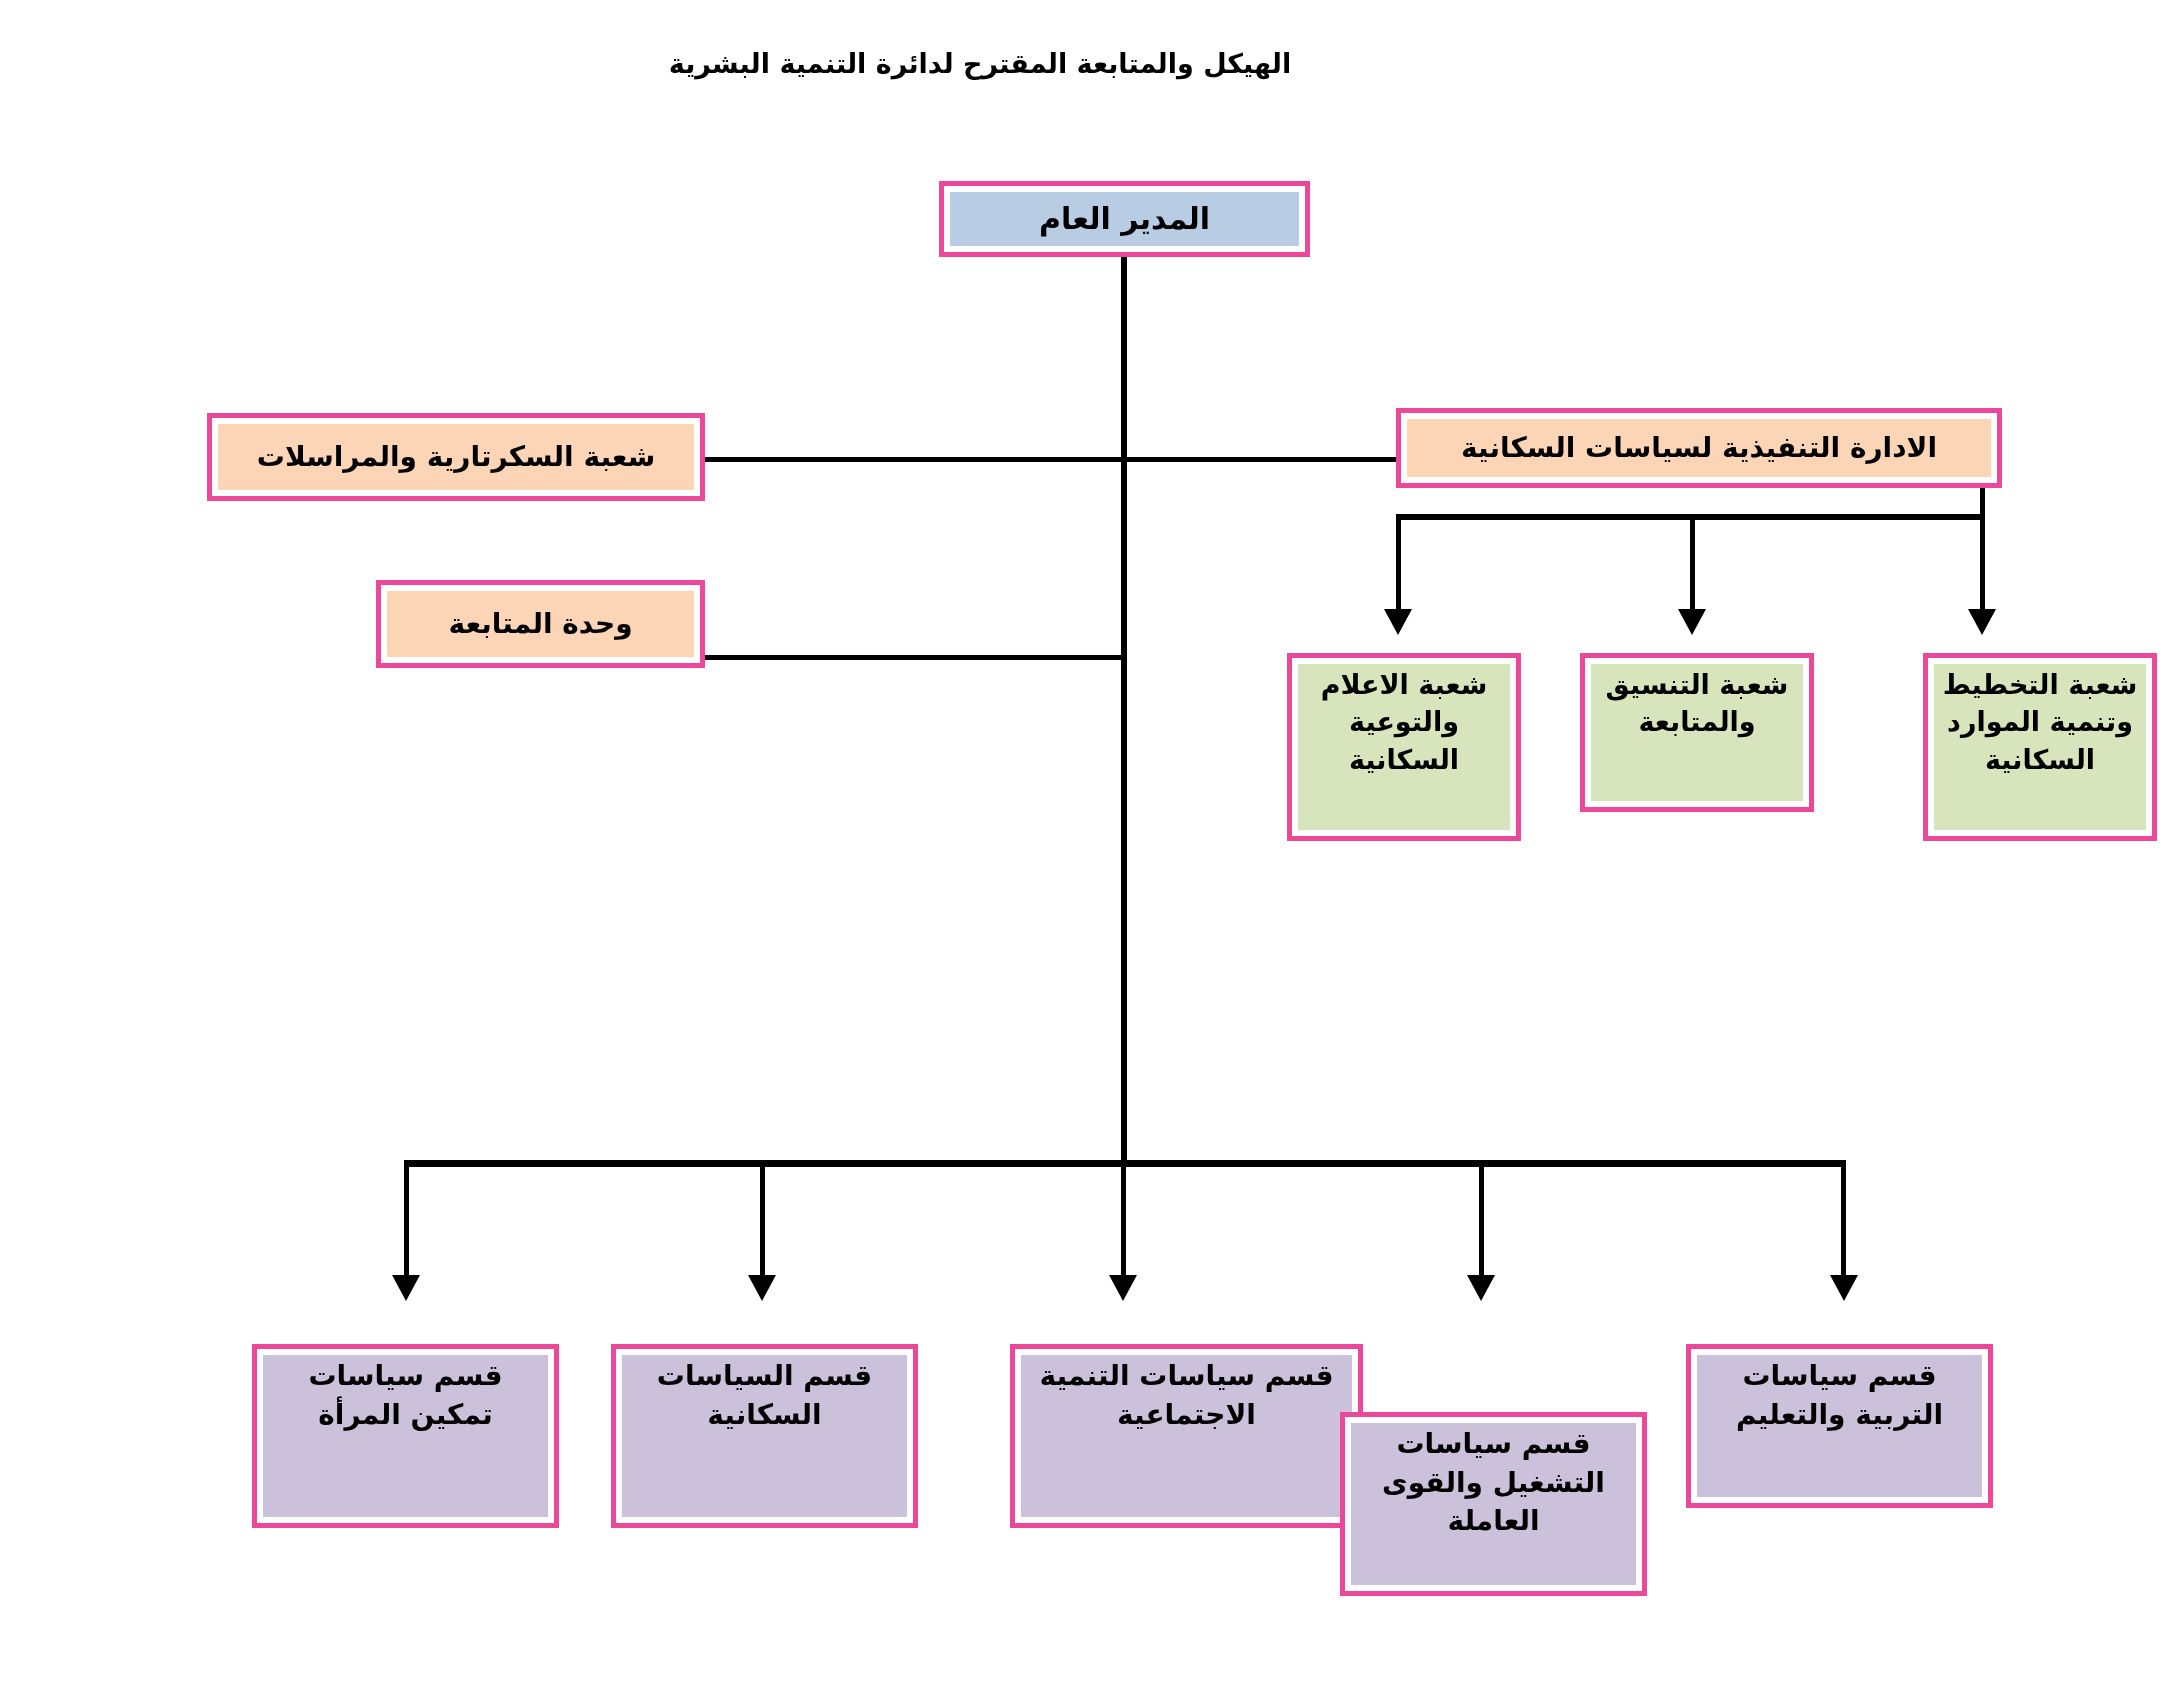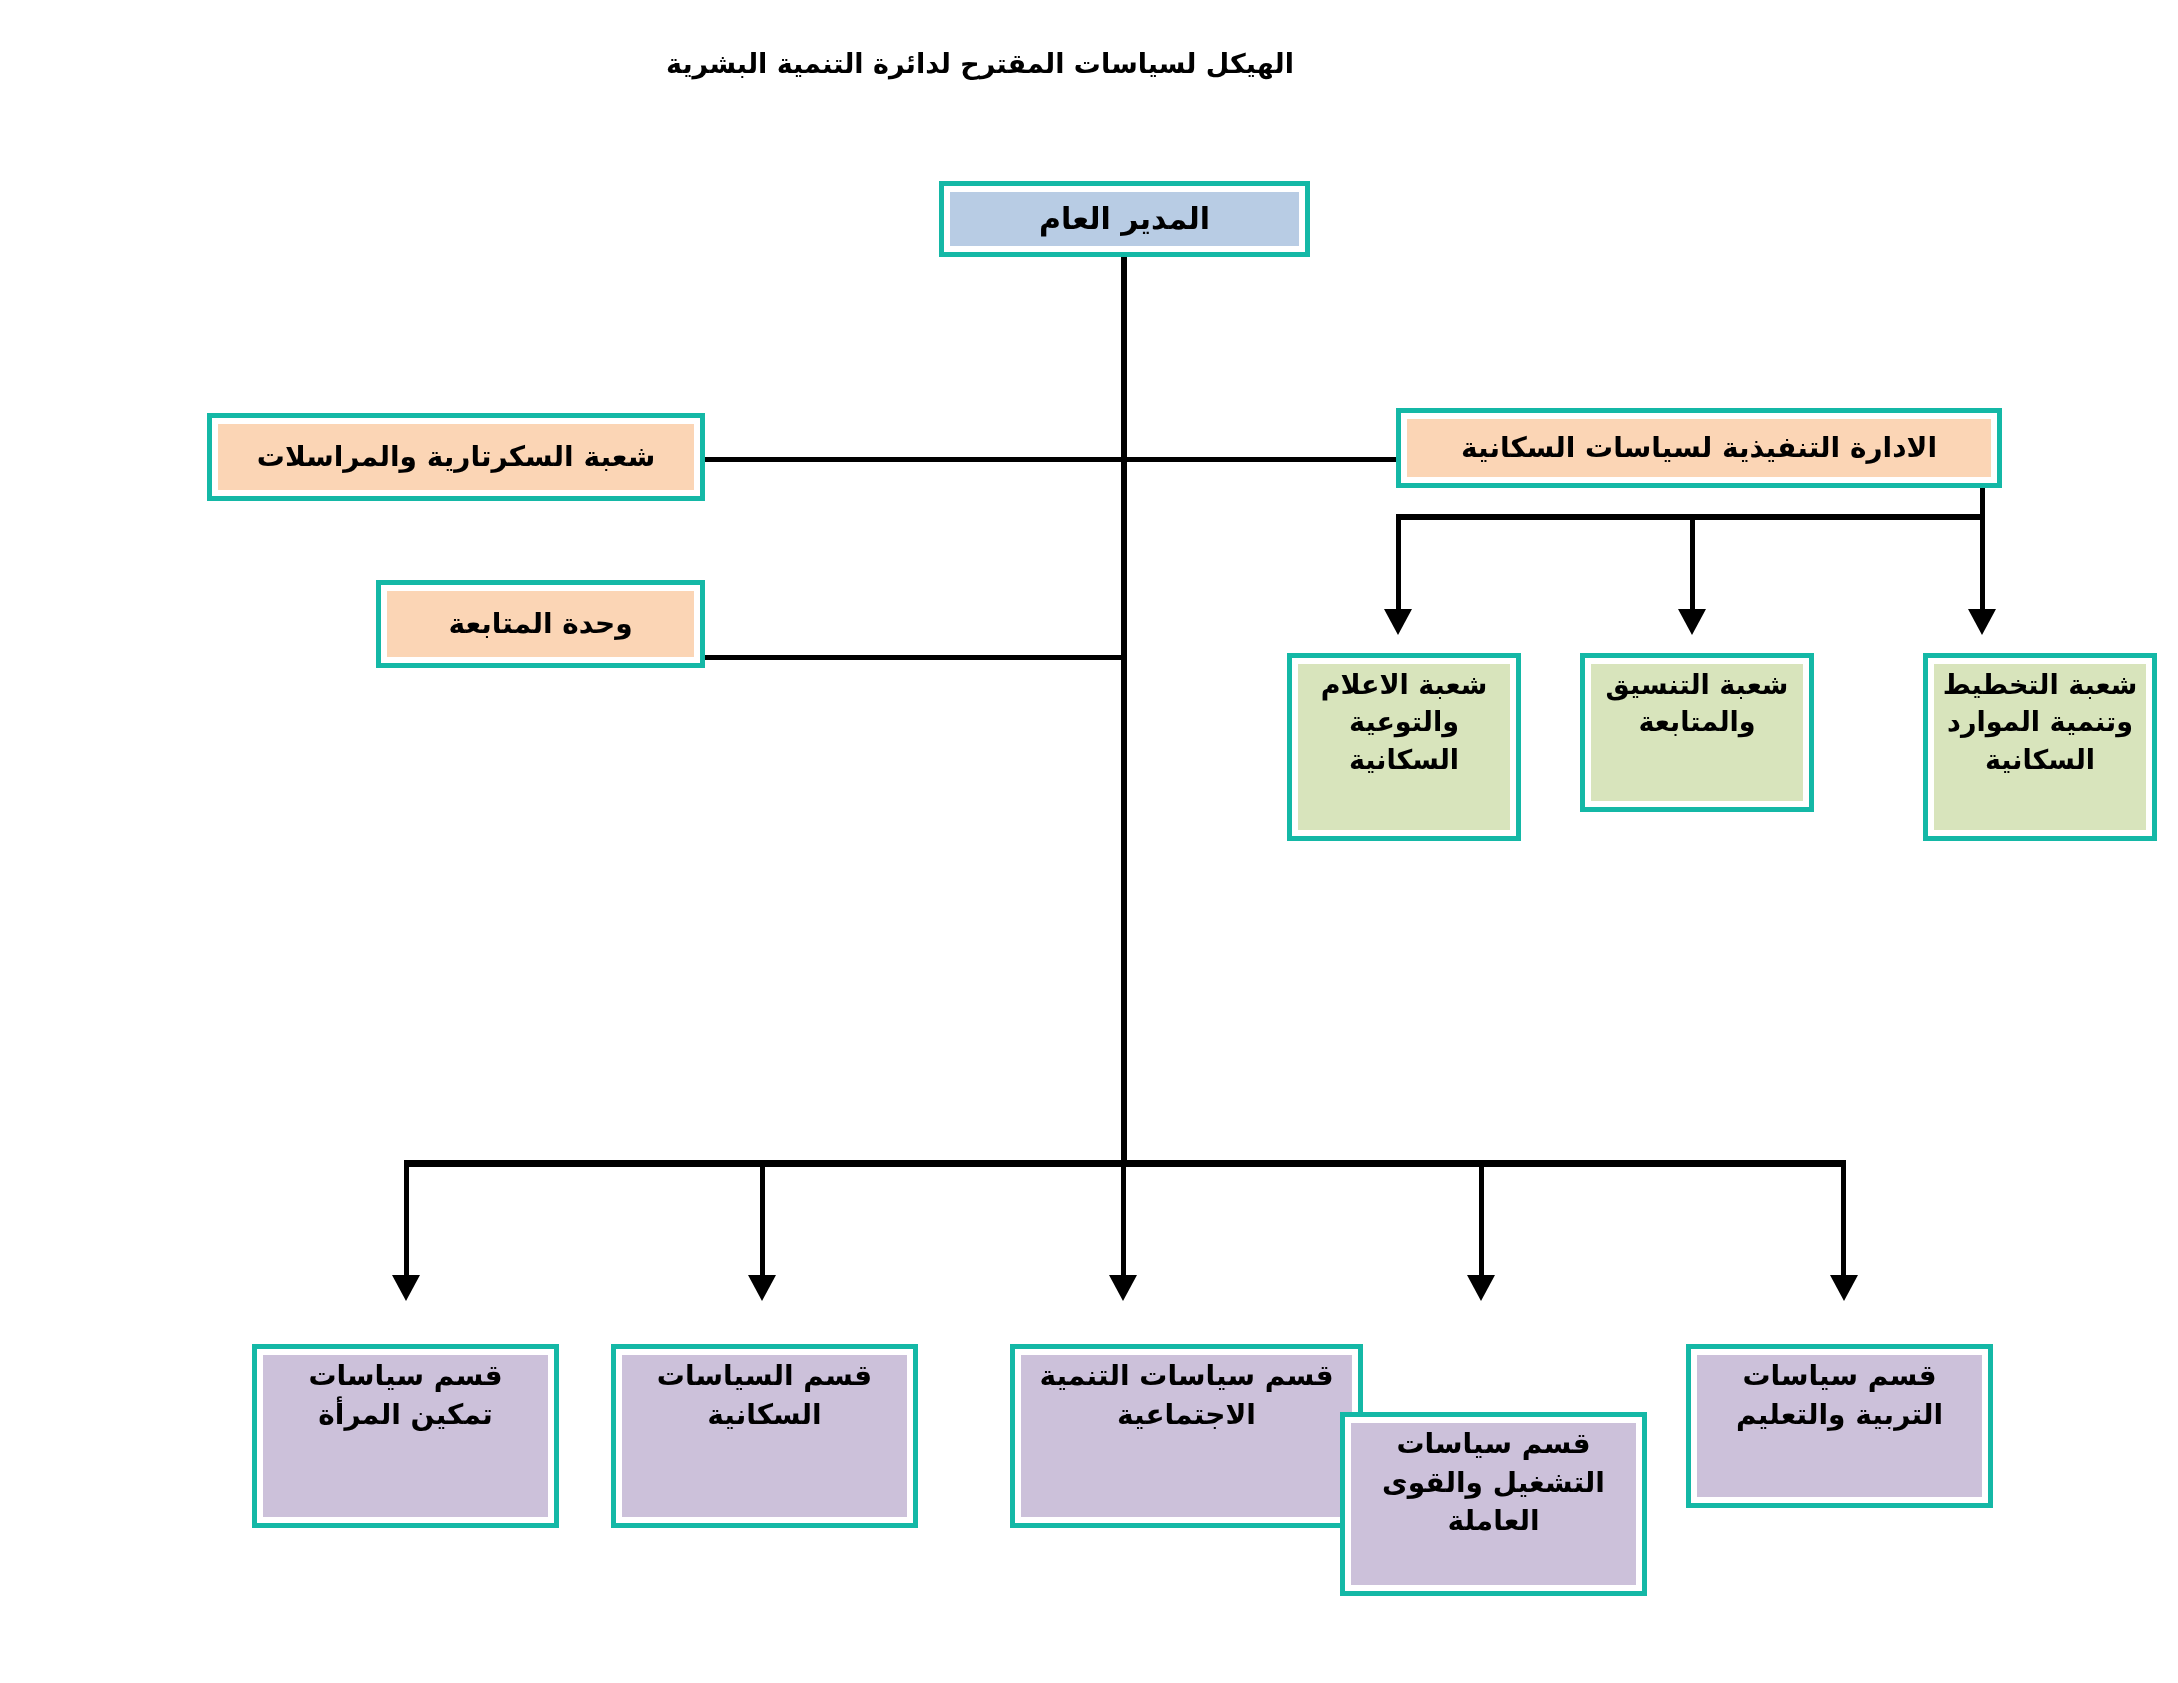--- a/index.html
+++ b/index.html
@@ -33,21 +33,21 @@
   }
   .chart-title .t-inner {
     display: inline-block;
     transform: translateX(-109px);
   }
 
   
   .node {
     position: absolute;
     box-sizing: border-box;
-    border: 5px solid #14b8a6;
+    border: 5px solid #ec4899;
     background: #ffffff;
     padding: 6px;
     display: flex;
     align-items: flex-start;
     justify-content: center;
   }
   .node .fill {
     width: 100%;
     height: 100%;
     box-sizing: border-box;
@@ -77,21 +77,21 @@
     border-left: 14px solid transparent;
     border-right: 14px solid transparent;
     border-top: 26px solid #000000;
   }
 </style>
 </head>
 <body>
 
 <div id="canvas">
 
-  <div class="chart-title"><span class="t-inner">الهيكل لسياسات المقترح لدائرة التنمية البشرية</span></div>
+  <div class="chart-title"><span class="t-inner">الهيكل والمتابعة المقترح لدائرة التنمية البشرية</span></div>
 
   <div class="ln" style="left:1121px; top:257px; width:6px; height:909px;"></div>
 
   <div class="ln" style="left:705px; top:457px; width:1277px; height:5px;"></div>
 
   <div class="ln" style="left:705px; top:655px; width:419px; height:5px;"></div>
 
   <div class="ln" style="left:1980px; top:457px; width:5px; height:61px;"></div>
 
   <div class="ln" style="left:1396px; top:514px; width:589px; height:6px;"></div>

